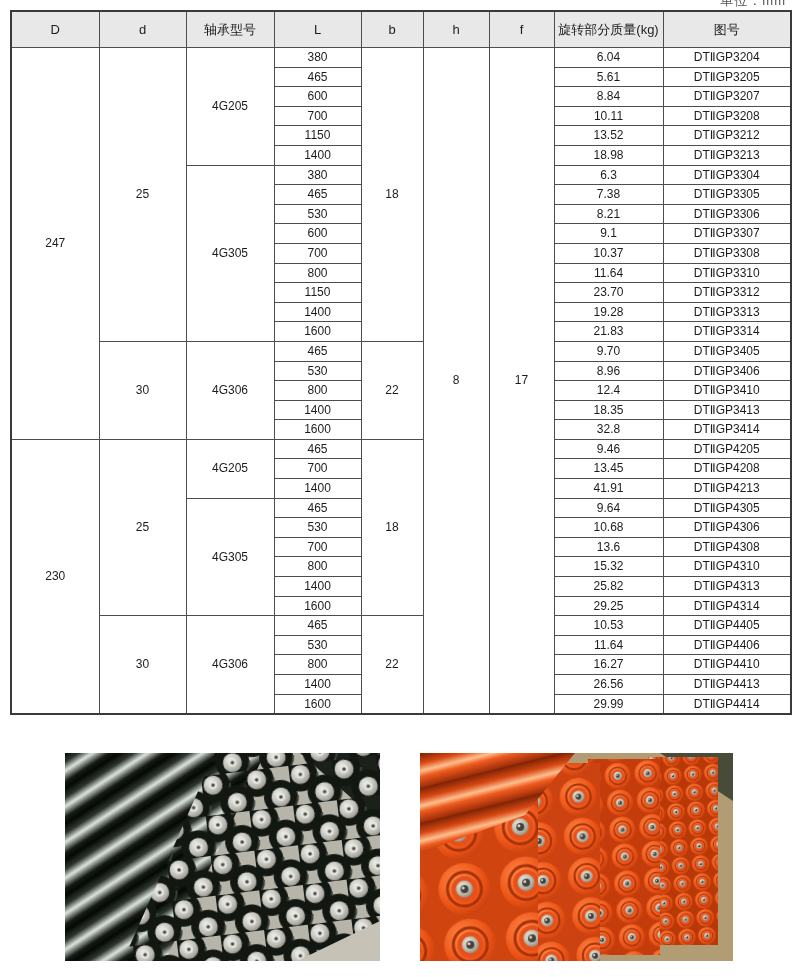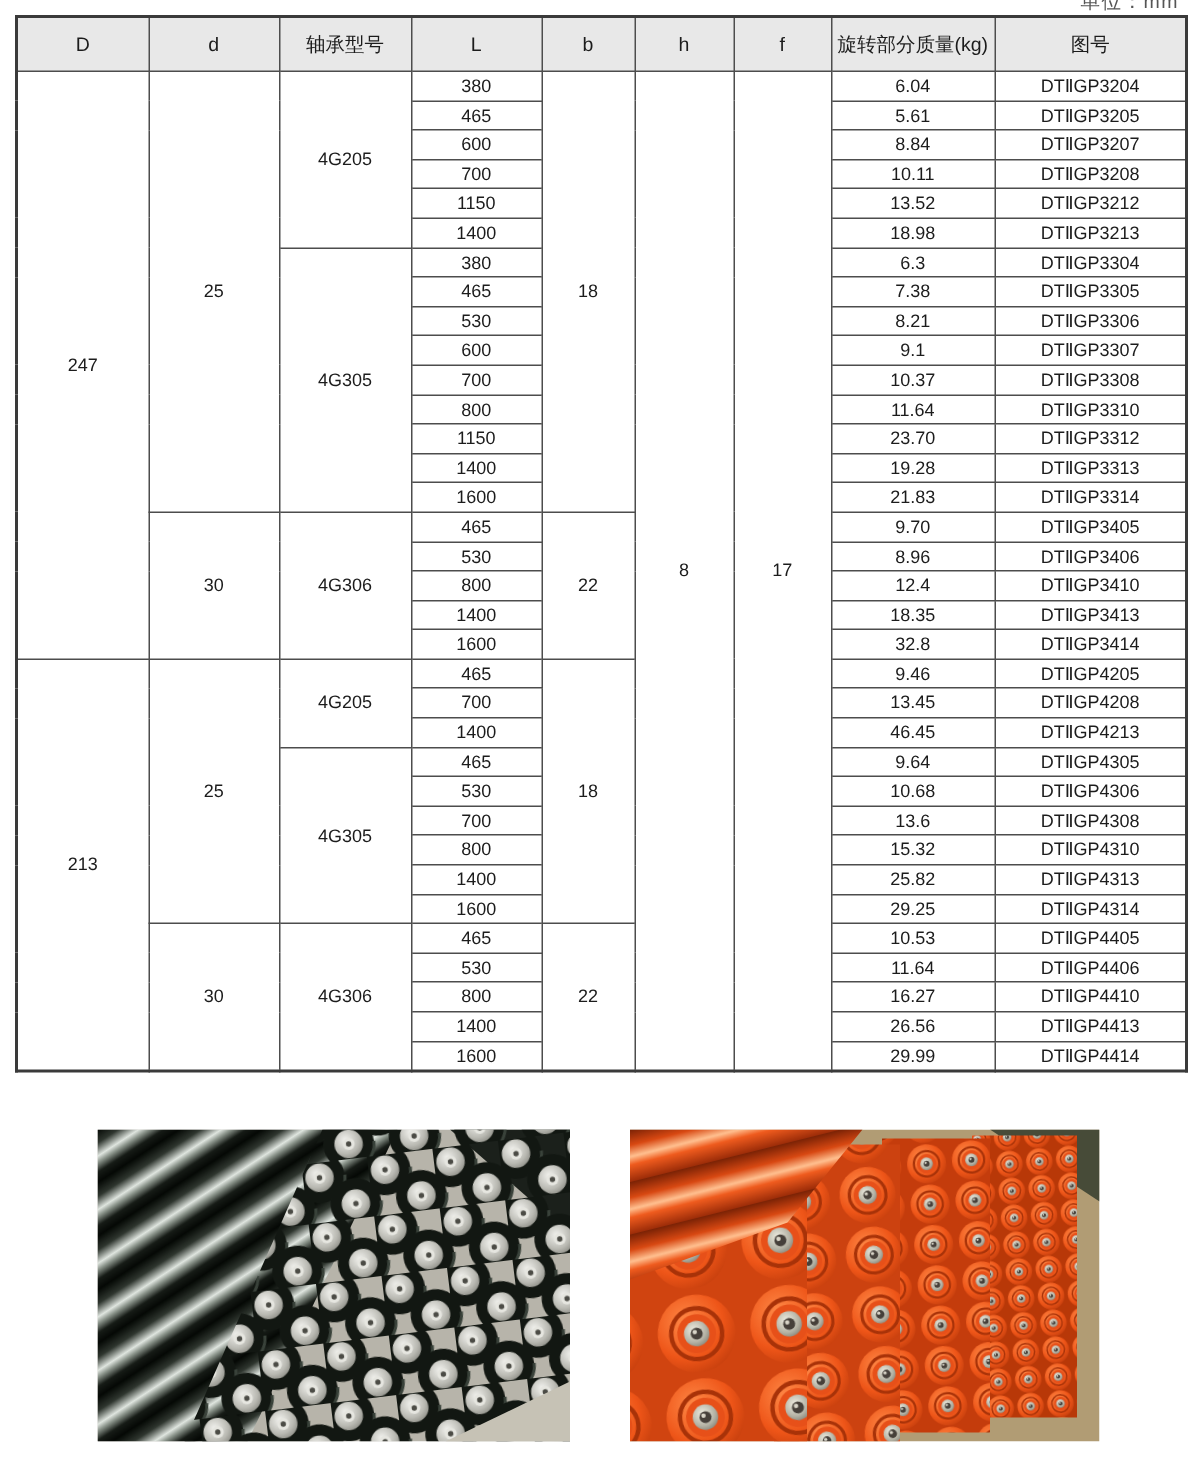--- a/index.html
+++ b/index.html
@@ -171,36 +171,36 @@
         <td>1400</td>
         <td>18.35</td>
         <td>DTⅡGP3413</td>
       </tr>
       <tr>
         <td>1600</td>
         <td>32.8</td>
         <td>DTⅡGP3414</td>
       </tr>
       <tr>
-        <td rowspan="14">213</td>
+        <td rowspan="14">230</td>
         <td rowspan="9">25</td>
         <td rowspan="3">4G205</td>
         <td>465</td>
         <td rowspan="9">18</td>
         <td>9.46</td>
         <td>DTⅡGP4205</td>
       </tr>
       <tr>
         <td>700</td>
         <td>13.45</td>
         <td>DTⅡGP4208</td>
       </tr>
       <tr>
         <td>1400</td>
-        <td>46.45</td>
+        <td>41.91</td>
         <td>DTⅡGP4213</td>
       </tr>
       <tr>
         <td rowspan="6">4G305</td>
         <td>465</td>
         <td>9.64</td>
         <td>DTⅡGP4305</td>
       </tr>
       <tr>
         <td>530</td>

